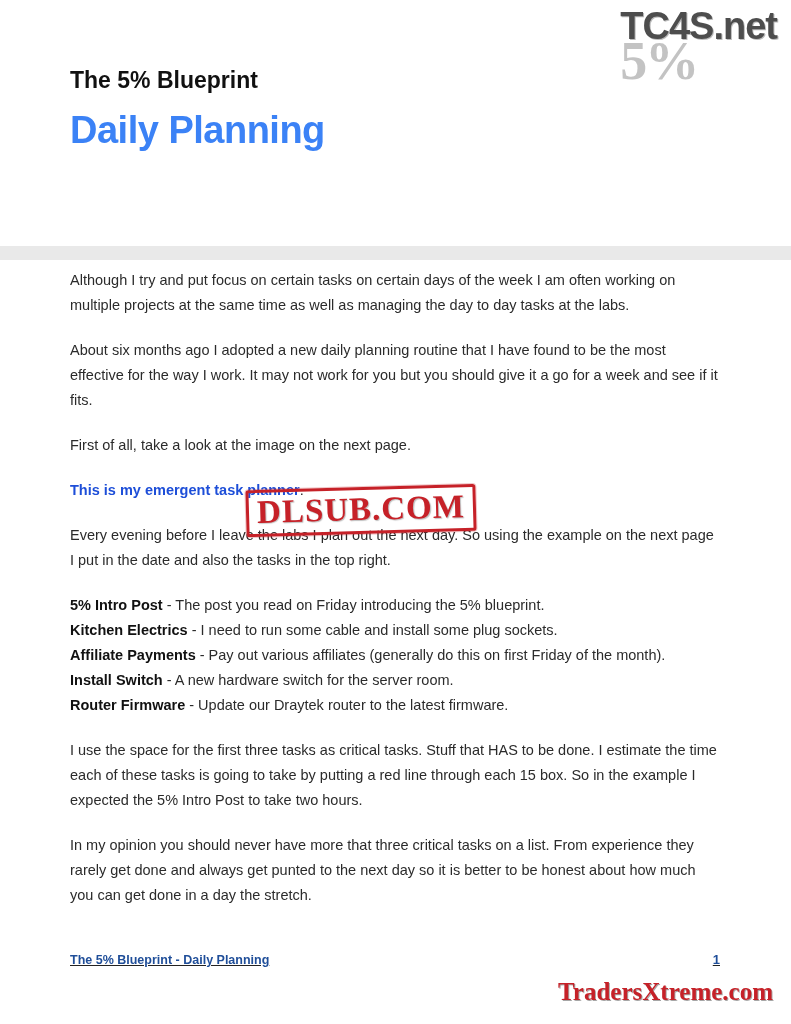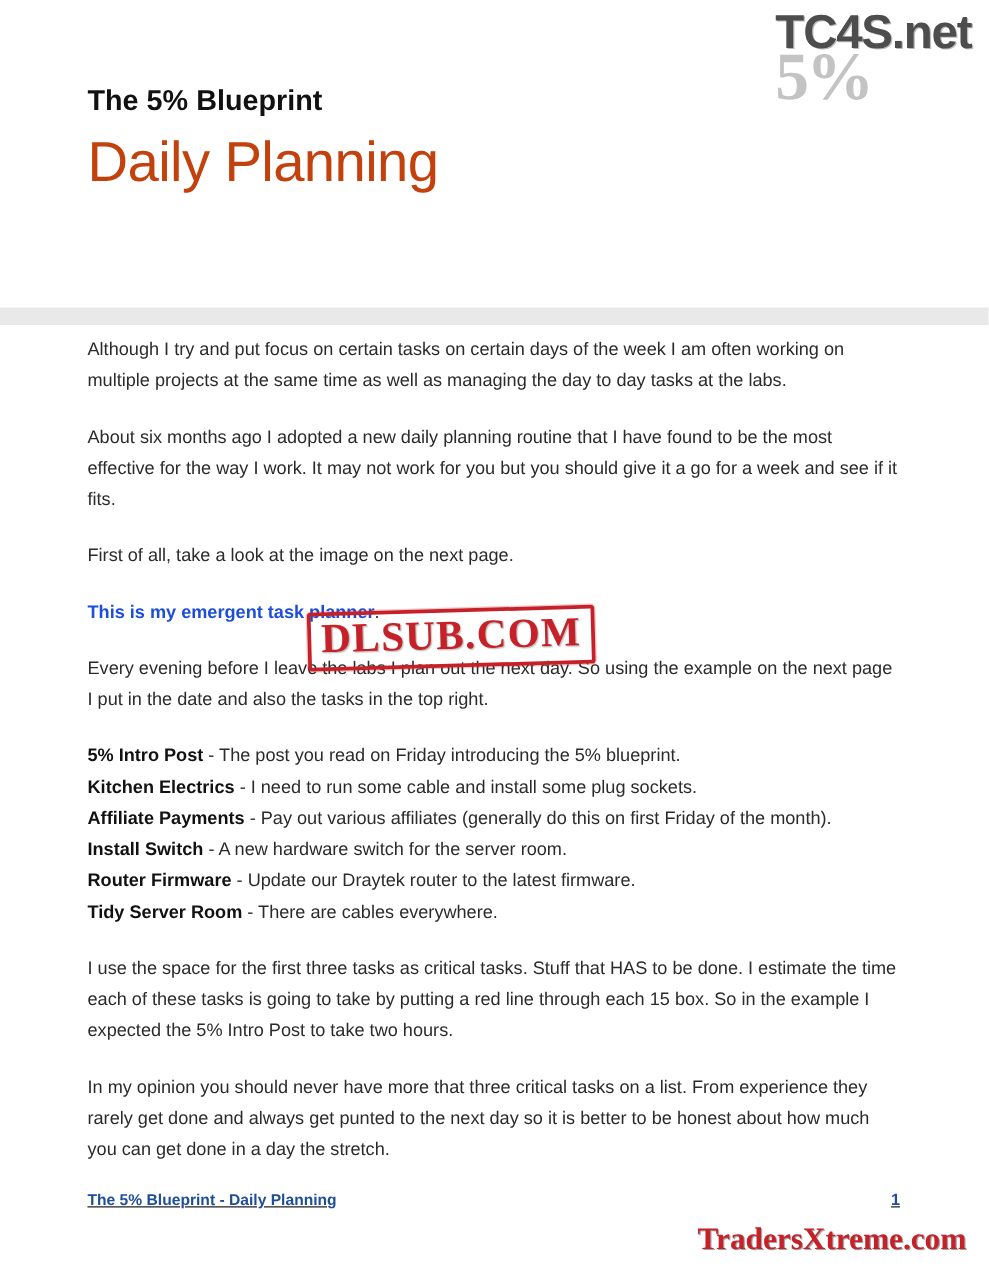--- a/index.html
+++ b/index.html
@@ -55,23 +55,23 @@
     width: 640px;
   }
   .kicker {
     font-size: 23px;
     font-weight: bold;
     color: #111111;
     line-height: 28px;
     margin: 0 0 10px 0;
   }
   .doc-title {
-    font-size: 45px;
-    font-weight: normal;
-    color: #c2410c;
+    font-size: 38px;
+    font-weight: bold;
+    color: #3b82f6;
     line-height: 52px;
     letter-spacing: -0.5px;
     margin: 0;
   }
   
   .band {
     position: absolute;
     left: 0;
     top: 246px;
     width: 791px;
@@ -202,24 +202,20 @@
         <span>- Pay out various affiliates (generally do this on first Friday of the month).</span>
       </li>
       <li>
         <span class="task-name">Install Switch</span>
         <span>- A new hardware switch for the server room.</span>
       </li>
       <li>
         <span class="task-name">Router Firmware</span>
         <span>- Update our Draytek router to the latest firmware.</span>
       </li>
-      <li>
-        <span class="task-name">Tidy Server Room</span>
-        <span>- There are cables everywhere.</span>
-      </li>
     </ul>
 
     <p>I use the space for the first three tasks as critical tasks. Stuff that HAS to be done. I estimate the time each of these tasks is going to take by putting a red line through each 15 box. So in the example I expected the 5% Intro Post to take two hours.</p>
     <p>In my opinion you should never have more that three critical tasks on a list. From experience they rarely get done and always get punted to the next day so it is better to be honest about how much you can get done in a day the stretch.</p>
   </div>
 
   <div class="stamp">DLSUB.COM</div>
 
   <div class="footer">
     <span class="footer-label">The 5% Blueprint - Daily Planning</span>

